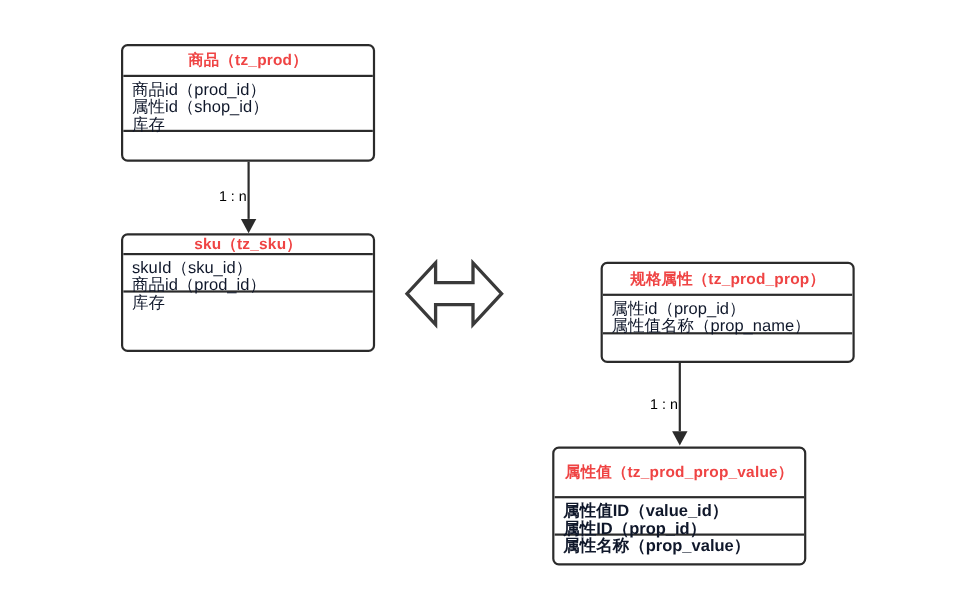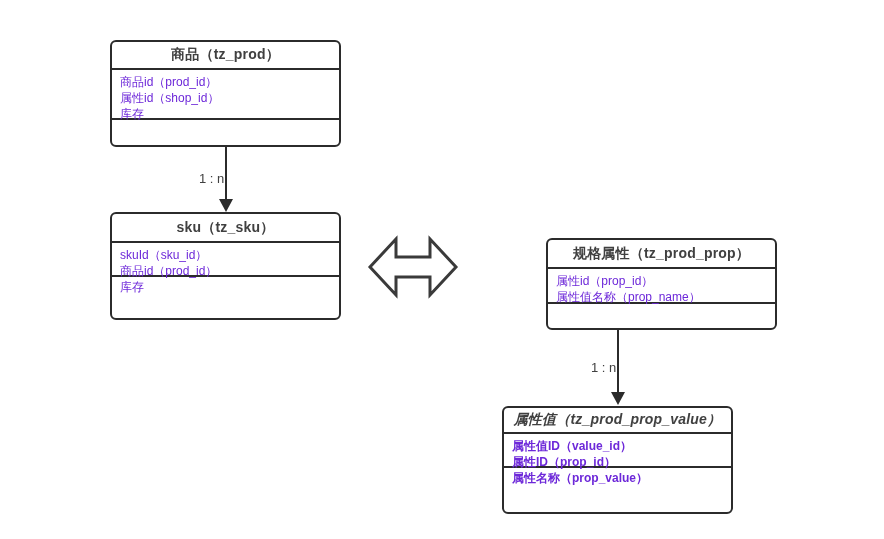--- a/index.html
+++ b/index.html
@@ -24,36 +24,36 @@
     border-radius: 6px;
     background: #ffffff;
     overflow: hidden;
   }
   .entity-title {
     box-sizing: border-box;
     width: 100%;
     text-align: center;
     font-weight: bold;
     font-size: 14px;
-    color: #404040;
+    color: #ef4444;
     border-bottom: 2px solid #2b2b2b;
     display: flex;
     align-items: center;
     justify-content: center;
     letter-spacing: 0.2px;
   }
   .entity-fields {
     box-sizing: border-box;
     border-bottom: 2px solid #2b2b2b;
     padding: 4px 0 5px 8px;
   }
   .field-row {
-    font-size: 12px;
+    font-size: 15px;
     line-height: 16px;
-    color: #6d28d9;
+    color: #0f172a;
     white-space: nowrap;
   }
   .entity-footer {
     box-sizing: border-box;
     width: 100%;
   }
 
   
   .connector {
     position: absolute;
@@ -70,21 +70,21 @@
     width: 0;
     height: 0;
     border-left: 7px solid transparent;
     border-right: 7px solid transparent;
     border-top: 13px solid #2b2b2b;
     left: -6px;
   }
   .conn-label {
     position: absolute;
     font-size: 13px;
-    color: #404040;
+    color: #000000;
     white-space: nowrap;
   }
 
   
   .dbl-arrow {
     position: absolute;
   }
   .dbl-arrow svg {
     display: block;
   }
@@ -104,21 +104,21 @@
     <div class="entity-footer" style="height:25px;"></div>
   </div>
 
   <div class="connector" style="left:225px; top:147px; width:2px; height:65px;">
     <div class="conn-line" style="height:52px;"></div>
     <div class="conn-head" style="top:52px;"></div>
     <div class="conn-label" style="left:-26px; top:24px;">1 : n</div>
   </div>
 
   <div class="entity" style="left:110px; top:212px; width:231px; height:108px;">
-    <div class="entity-title" style="height:29px;">sku（tz_sku）</div>
+    <div class="entity-title" style="height:18px;">sku（tz_sku）</div>
     <div class="entity-fields" style="height:34px;">
       <div class="field-row">skuId（sku_id）</div>
       <div class="field-row">商品id（prod_id）</div>
       <div class="field-row">库存</div>
     </div>
     <div class="entity-footer" style="height:25px;"></div>
   </div>
 
   <div class="dbl-arrow" style="left:366px; top:235px; width:94px; height:64px;">
     <svg width="94" height="64" viewBox="0 0 94 64" fill="none">
@@ -135,21 +135,21 @@
     <div class="entity-footer" style="height:24px;"></div>
   </div>
 
   <div class="connector" style="left:617px; top:330px; width:2px; height:76px;">
     <div class="conn-line" style="height:62px;"></div>
     <div class="conn-head" style="top:62px;"></div>
     <div class="conn-label" style="left:-26px; top:30px;">1 : n</div>
   </div>
 
   <div class="entity" style="left:502px; top:406px; width:231px; height:108px;">
-    <div class="entity-title" style="height:26px;font-style:italic;">属性值（tz_prod_prop_value）</div>
+    <div class="entity-title" style="height:45px;">属性值（tz_prod_prop_value）</div>
     <div class="entity-fields" style="height:34px;font-weight:bold;">
       <div class="field-row">属性值ID（value_id）</div>
       <div class="field-row">属性ID（prop_id）</div>
       <div class="field-row">属性名称（prop_value）</div>
     </div>
     <div class="entity-footer" style="height:25px;"></div>
   </div>
 
 </div>
 

